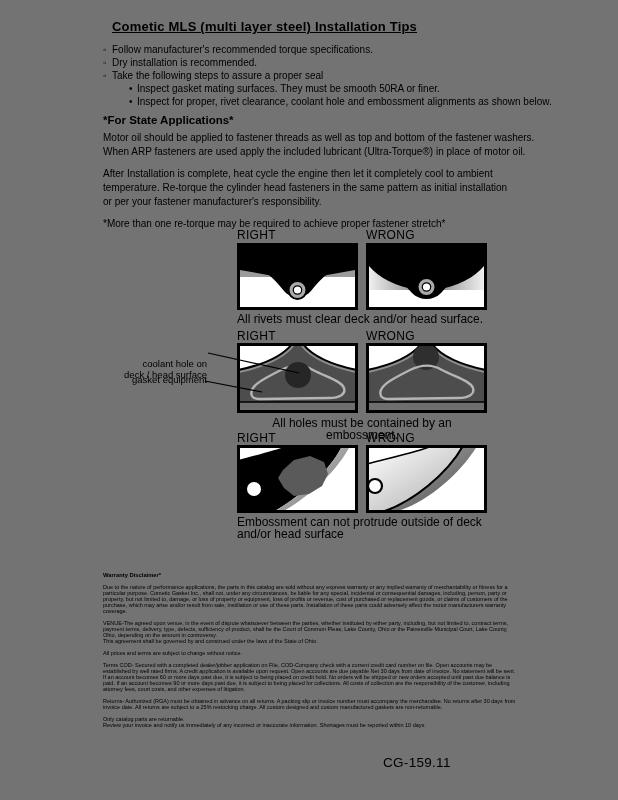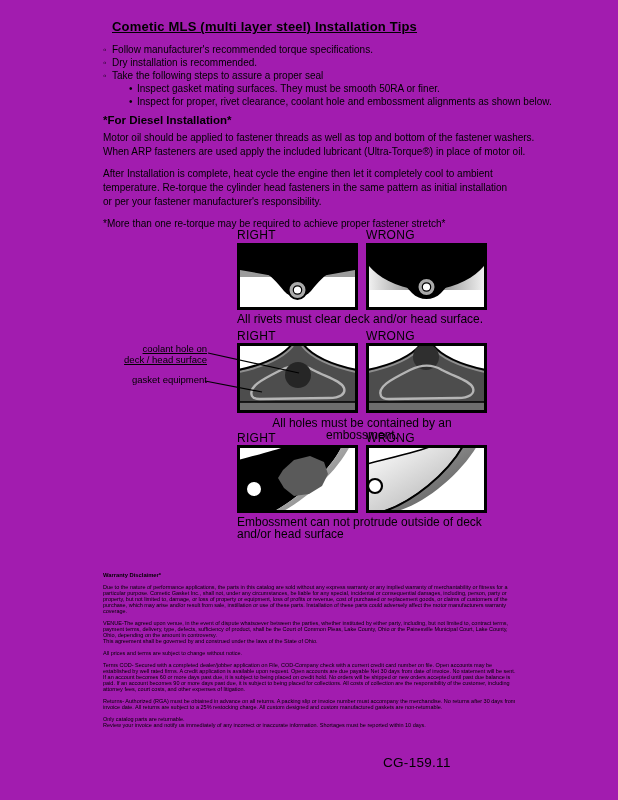--- a/index.html
+++ b/index.html
@@ -1,20 +1,20 @@
 <!DOCTYPE html>
 <html><head>
 <meta charset="utf-8">
 <style>
   html,body { margin:0; padding:0; background:#e8e8e8; }
   .page {
     position:relative;
     width:618px; height:800px;
     margin:0 auto;
-    background:#a21caf;
+    background:#737373;
     font-family:"Liberation Sans", sans-serif;
     color:#000;
     overflow:hidden;
   }
   .abs { position:absolute; }
 
   .title {
     left:112px; top:19px;
     font-size:13px; font-weight:bold;
     text-decoration:underline;
@@ -78,21 +78,21 @@
       <span class="tm">•</span>
       <span>Inspect gasket mating surfaces.  They must be smooth 50RA or finer.</span>
     </div>
     <div class="tip sub">
       <span class="tm">•</span>
       <span>Inspect for proper, rivet clearance, coolant hole and embossment alignments as shown below.</span>
     </div>
   </div>
 
   <div class="abs diesel">
-    <div class="diesel-heading">*For Diesel Installation*</div>
+    <div class="diesel-heading">*For State Applications*</div>
     <div class="pline">Motor oil should be applied to fastener threads as well as top and bottom of the fastener washers.</div>
     <div class="pline">When ARP fasteners are used apply the included lubricant (Ultra-Torque®) in place of motor oil.</div>
     <div class="pgap"></div>
     <div class="pline">After Installation is complete, heat cycle the engine then let it completely cool to ambient</div>
     <div class="pline">temperature. Re-torque the cylinder head fasteners in the same pattern as initial installation</div>
     <div class="pline">or per your fastener manufacturer's responsibility.</div>
     <div class="pgap"></div>
     <div class="pline">*More than one re-torque may be required to achieve proper fastener stretch*</div>
   </div>
 
@@ -133,21 +133,21 @@
       <circle cx="60.5" cy="44" r="4.2" fill="#fff" stroke="#000" stroke-width="1.2"></circle>
       <rect x="1.5" y="1.5" width="118" height="64" fill="none" stroke="#000" stroke-width="3"></rect>
     </svg>
   </div>
 
   <div class="abs caption" style="left:237px; top:313px; width:280px;">All rivets must clear deck and/or head surface.</div>
 
   <div class="abs fig-label" style="left:237px; top:329px;">RIGHT</div>
   <div class="abs fig-label" style="left:366px; top:329px;">WRONG</div>
 
-  <div class="abs callout-labels" style="top:343px;text-decoration:underline;">
+  <div class="abs callout-labels" style="top:358px;">
     <div>coolant hole on</div>
     <div>deck / head surface</div>
   </div>
   <div class="abs callout-labels" style="top:374px;">
     <div>gasket equipment</div>
   </div>
 
   <svg class="abs callouts" style="left:95px; top:330px; width:280px; height:90px;" viewBox="0 0 280 90">
     <line x1="113" y1="23" x2="204" y2="43" stroke="#000" stroke-width="1.2"></line>
     <line x1="110" y1="51" x2="167" y2="62" stroke="#000" stroke-width="1.2"></line>

